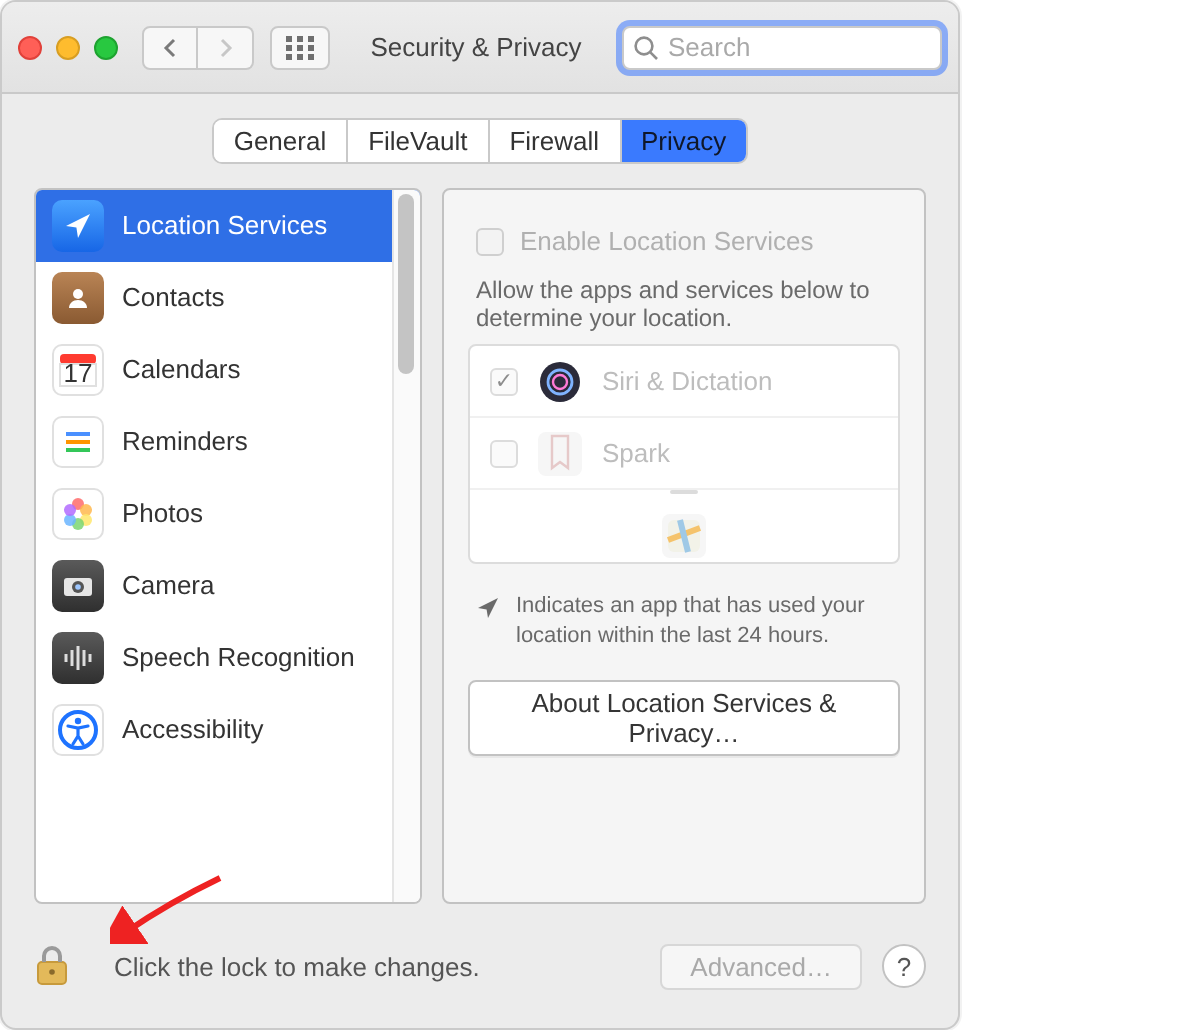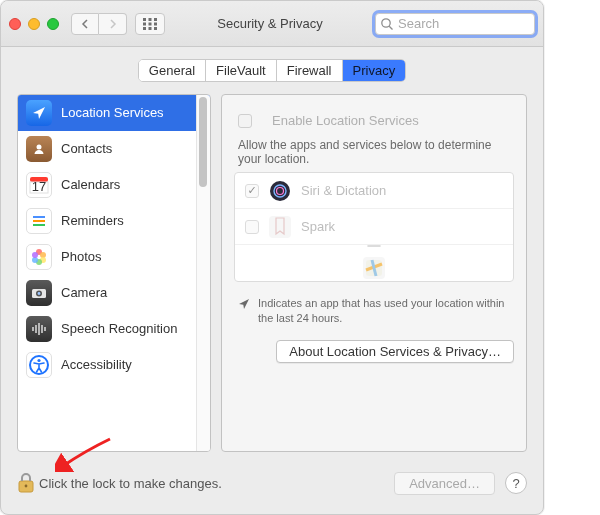--- a/index.html
+++ b/index.html
@@ -11,21 +11,21 @@
     --sel-blue: #2f6fe6;
     --tab-blue: #3a7afe;
     --border: #cfcfcf;
     --text: #353535;
     --text-disabled:#b0b0b0;
     --text-muted:#7a7a7a;
     --app-list-border:#dcdcdc;
   }
   * { box-sizing:border-box; font-family: -apple-system, "Helvetica Neue", Arial, sans-serif; font-size:13px; color:var(--text);}
   html,body{margin:0;padding:0;}
-  .window{width:544px;height:515px;background:var(--win-bg);border:1px solid #cacaca;border-radius:8px;overflow:hidden;position:relative;box-shadow:0 0 0 1px rgba(0,0,0,0.05);}
+  .window{width:480px;height:515px;background:var(--win-bg);border:1px solid #cacaca;border-radius:8px;overflow:hidden;position:relative;box-shadow:0 0 0 1px rgba(0,0,0,0.05);}
   
   .titlebar{height:46px;background:linear-gradient(#ededed,#e2e2e2);border-bottom:1px solid #c9c9c9;display:flex;align-items:center;padding:0 8px;gap:8px;}
   .traffic{display:flex;gap:7px;margin-right:4px;}
   .traffic span{width:12px;height:12px;border-radius:50%;display:block;}
   .t-close{background:#ff5f57;border:1px solid #e1413a;}
   .t-min{background:#febc2e;border:1px solid #d89e22;}
   .t-max{background:#28c840;border:1px solid #1ea330;}
   .navbtns{display:flex;}
   .navbtn{width:28px;height:22px;background:#f7f7f7;border:1px solid #c9c9c9;display:flex;align-items:center;justify-content:center;color:#7a7a7a;}
   .navbtn:first-child{border-radius:4px 0 0 4px;}
@@ -49,39 +49,39 @@
   .left-scroll{position:absolute;top:0;right:0;bottom:0;width:14px;background:#fafafa;border-left:1px solid #e5e5e5;}
   .left-thumb{position:absolute;right:3px;top:2px;width:8px;height:90px;background:#c4c4c4;border-radius:4px;}
   .catlist{overflow:hidden;}
   .catitem{display:flex;align-items:center;height:36px;padding:0 8px;gap:9px;border-bottom:1px solid rgba(0,0,0,0);}
   .catitem.selected{background:var(--sel-blue);}
   .catitem.selected .catlabel{color:#fff;}
   .caticon{width:26px;height:26px;border-radius:5px;display:flex;align-items:center;justify-content:center;flex-shrink:0;}
   .catlabel{color:#333;}
   
   .right{flex:1;background:var(--panel-bg);border:1px solid #c2c2c2;border-radius:4px;padding:10px 12px 10px 12px;display:flex;flex-direction:column;}
-  .enable-row{display:flex;align-items:center;gap:20px;padding:8px 4px 10px;}
+  .enable-row{display:flex;align-items:center;gap:8px;padding:8px 4px 10px;}
   .cb{width:14px;height:14px;border:1px solid #cfcfcf;border-radius:3px;background:#f3f3f3;display:flex;align-items:center;justify-content:center;flex-shrink:0;}
   .enable-label{color:var(--text-disabled);}
   .allow-label{color:#6a6a6a;font-size:12px;padding:0 4px 6px;}
   .applist{background:#fff;border:1px solid var(--app-list-border);border-radius:4px;overflow:hidden;}
   .approw{display:flex;align-items:center;gap:10px;height:36px;padding:0 10px;border-bottom:1px solid #f0f0f0;}
   .approw:last-child{border-bottom:none;flex-direction:column;}
   .appcb{width:14px;height:14px;border:1px solid #dcdcdc;border-radius:3px;background:#fafafa;display:flex;align-items:center;justify-content:center;}
   .appcb.checked::after{content:"✓";font-size:11px;color:#8d8d8d;}
   .appicon{width:22px;height:22px;border-radius:4px;flex-shrink:0;display:flex;align-items:center;justify-content:center;}
   .applabel{color:#bdbdbd;}
   .recent{display:flex;gap:8px;padding:14px 4px 0;align-items:flex-start;}
   .recent svg{flex-shrink:0;margin-top:2px;}
   .recent-text{font-size:11px;color:#6a6a6a;line-height:1.35;}
   .about-row{display:flex;justify-content:flex-end;padding-top:14px;}
   .about-btn{background:#fff;border:1px solid #c2c2c2;border-radius:4px;padding:3px 12px;box-shadow:0 1px 0 rgba(0,0,0,0.05);}
   
   .footer{position:absolute;left:0;right:0;bottom:0;height:62px;padding:0 16px;display:flex;align-items:center;}
-  .lockgroup{display:flex;align-items:center;gap:4px;justify-content:flex-end;}
+  .lockgroup{display:flex;align-items:center;gap:22px;justify-content:flex-end;}
   .lockicon{width:18px;height:22px;}
   .locktext{color:#555;}
   .footer-right{margin-left:auto;display:flex;align-items:center;gap:10px;}
   .adv-btn{background:#f6f6f6;border:1px solid #d7d7d7;border-radius:4px;padding:3px 14px;color:#a9a9a9;}
   .help-btn{width:22px;height:22px;border:1px solid #c2c2c2;border-radius:50%;background:#fff;display:flex;align-items:center;justify-content:center;color:#555;}
   
   .redarrow{position:absolute;left:54px;bottom:42px;width:60px;height:36px;pointer-events:none;}
 </style>
 </head>
 <body>

